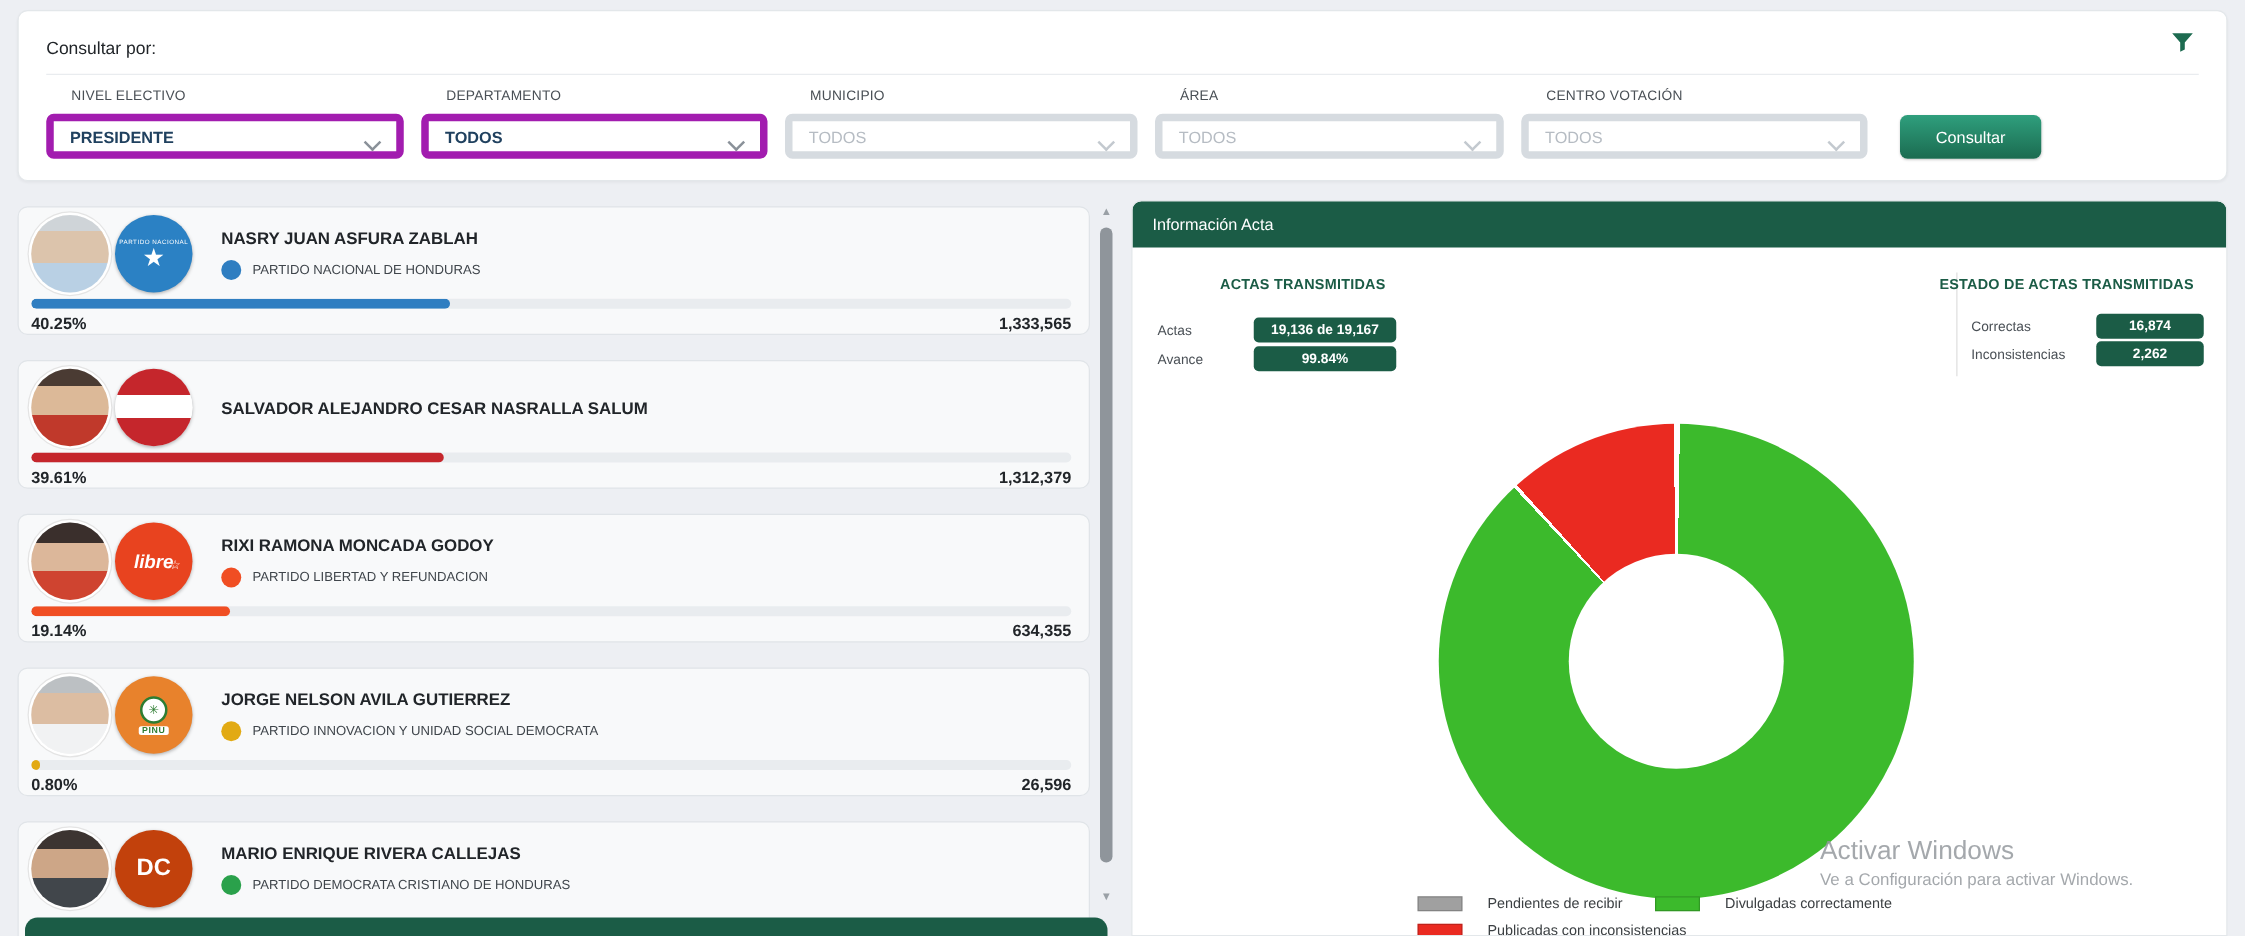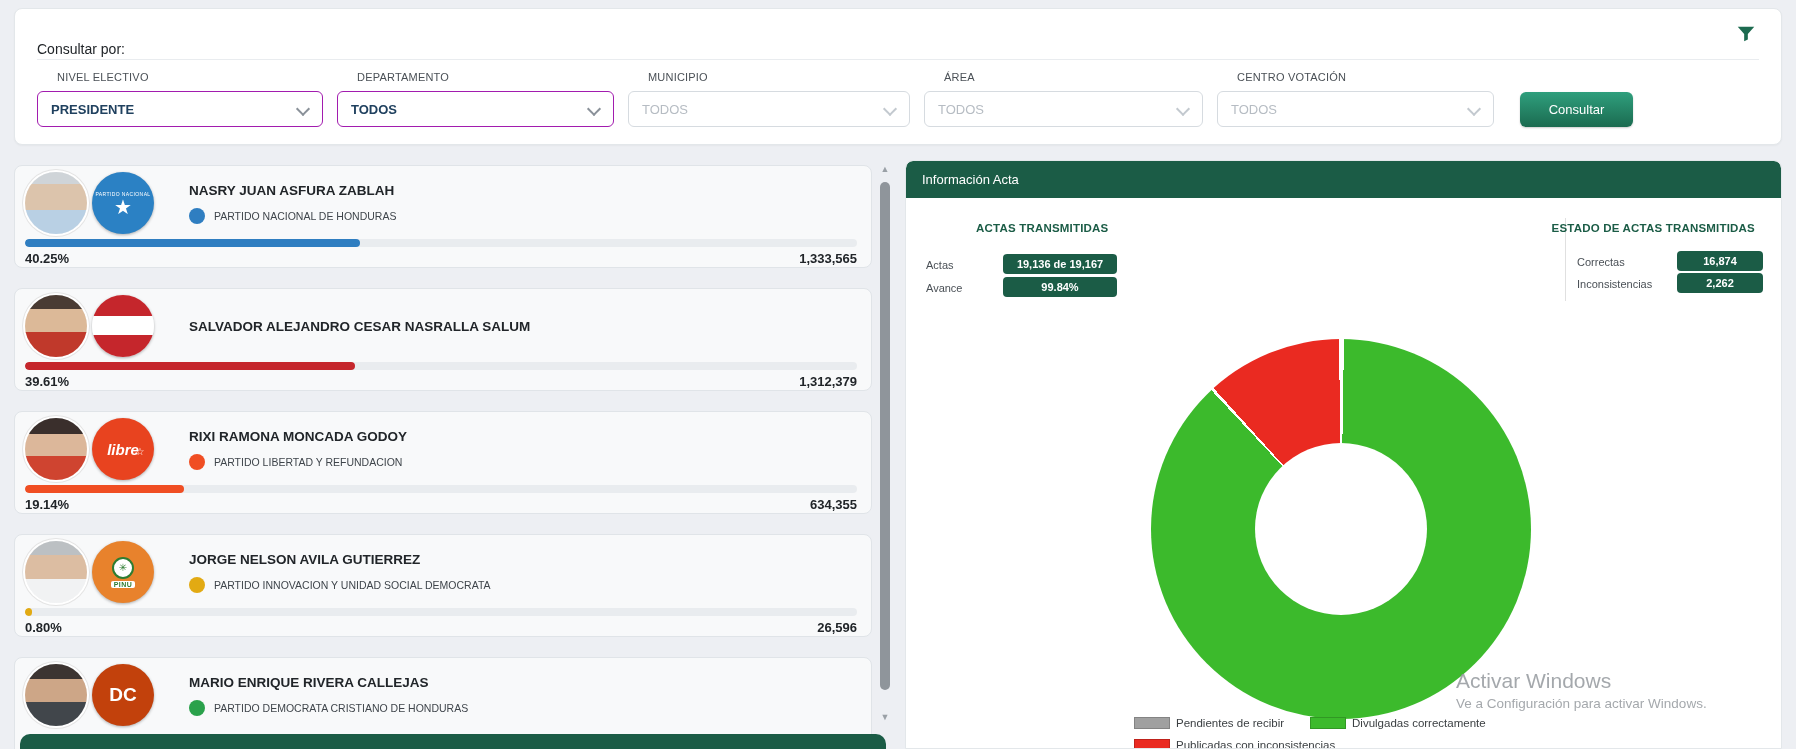--- a/index.html
+++ b/index.html
@@ -7,28 +7,28 @@
     width:1796px;height:749px;position:relative;overflow:hidden;
     background:#edeff3;font-family:"Liberation Sans",sans-serif;
     -webkit-font-smoothing:antialiased;
   }
   
   .filter-card{
     position:absolute;left:14px;top:8px;width:1768px;height:137px;
     background:#fff;border:1px solid #e3e7ea;border-radius:8px;
     box-shadow:0 1px 2px rgba(0,0,0,.04);box-sizing:border-box;
   }
-  .filter-title{position:absolute;left:22px;top:32px;font-size:14px;color:#212529;}
+  .filter-title{position:absolute;left:22px;top:21px;font-size:14px;color:#212529;}
   .funnel{position:absolute;right:24px;top:14px;width:22px;height:22px;cursor:pointer;}
   .filter-divider{position:absolute;left:22px;right:22px;top:50px;height:1px;background:#e9ecef;}
   .filter-row{position:absolute;left:22px;top:62px;display:flex;align-items:flex-end;gap:14px;}
   .fgroup{display:flex;flex-direction:column;gap:8px;}
   .flabel{font-size:11px;color:#4a5056;letter-spacing:.2px;padding-left:20px;}
   .fselect{
-    position:relative;height:36px;box-sizing:border-box;border:1px solid #a21caf;border-radius:6px;
+    position:relative;height:36px;box-sizing:border-box;border:6px solid #a21caf;border-radius:6px;
     background:#fff;display:flex;align-items:center;padding:0 30px 0 13px;
     font-size:13px;font-weight:600;color:#20415f;cursor:pointer;
   }
   .fselect.disabled{color:#b6bcc3;font-weight:400;border-color:#d6dbe0;cursor:default;}
   .chev{position:absolute;right:14px;top:12px;width:8px;height:8px;
     border-right:2px solid #8a9199;border-bottom:2px solid #8a9199;transform:rotate(45deg);}
   .fselect.disabled .chev{border-color:#c3c9cf;}
   .w1{width:286px}.w2{width:277px}.w3{width:282px}.w4{width:279px}.w5{width:277px}
   .consult-btn{
     width:113px;height:35px;margin-left:12px;border:none;border-radius:6px;
@@ -60,21 +60,21 @@
   .logo-libre{background:#e8431f;}
   .libre-text{color:#fff;font-size:15px;font-weight:800;font-style:italic;}
   .libre-star{color:#fff;font-size:10px;margin-left:34px;margin-top:-12px;}
   .logo-pinu{background:#e8822c;}
   .pinu-emblem{width:18px;height:18px;border-radius:50%;background:#fff;border:2px solid #2e7d32;
     display:flex;align-items:center;justify-content:center;font-size:10px;color:#2e7d32;}
   .pinu-text{margin-top:2px;background:#fff;border-radius:2px;padding:0 3px;
     font-size:7px;font-weight:700;color:#2e7d32;letter-spacing:.5px;}
   .logo-dc{background:#c2410c;}
   .dc-text{color:#fff;font-size:19px;font-weight:800;}
-  .cand-info{margin-left:35px;}
+  .cand-info{margin-left:23px;}
   .cand-name{font-size:13.5px;font-weight:600;color:#212529;}
   .party-row{display:flex;align-items:center;gap:9px;margin-top:10px;}
   .party-dot{width:16px;height:16px;border-radius:50%;flex:none;}
   .party-name{font-size:10.5px;color:#3f454b;}
   .bar-track{height:8px;background:#e9ecef;border-radius:4px;margin-top:3px;overflow:hidden;}
   .bar-fill{height:100%;border-radius:4px;width:0;}
   .card-stats{display:flex;justify-content:space-between;margin-top:4px;
     font-size:13px;font-weight:700;color:#212529;}
   .footer-bar{position:absolute;left:6px;top:574px;width:866px;height:15px;
     background:#1b5c46;border-radius:10px 10px 0 0;z-index:3;}
@@ -102,21 +102,21 @@
     color:#fff;font-size:11px;font-weight:700;display:flex;align-items:center;
     justify-content:center;padding:0 8px;}
   .b-left{left:97px;width:114px;}
   .b-right{right:18px;width:86px;}
   .v-divider{position:absolute;left:659px;top:57px;width:1px;height:83px;background:#e0e0e0;}
   .donut{position:absolute;left:245px;top:178px;width:380px;height:380px;border-radius:50%;}
   .donut::after{content:"";position:absolute;left:50%;top:50%;width:172px;height:172px;
     margin:-86px 0 0 -86px;border-radius:50%;background:#fff;}
   .legend{position:absolute;left:228px;top:556px;width:500px;}
   .legend-row{display:flex;gap:26px;margin-bottom:10px;}
-  .legend-item{display:flex;align-items:center;gap:6px;}
+  .legend-item{display:flex;align-items:center;gap:20px;}
   .swatch{width:36px;height:12px;border:1px solid rgba(0,0,0,.18);box-sizing:border-box;flex:none;}
   .legend-label{font-size:11.5px;color:#3c4043;}
   .watermark{position:absolute;left:550px;top:508px;z-index:5;color:rgba(148,153,158,.85);}
   .wm1{font-size:21px;}
   .wm2{font-size:13.5px;margin-top:3px;}
 </style>
 </head>
 <body>
 
 <div class="filter-card">

